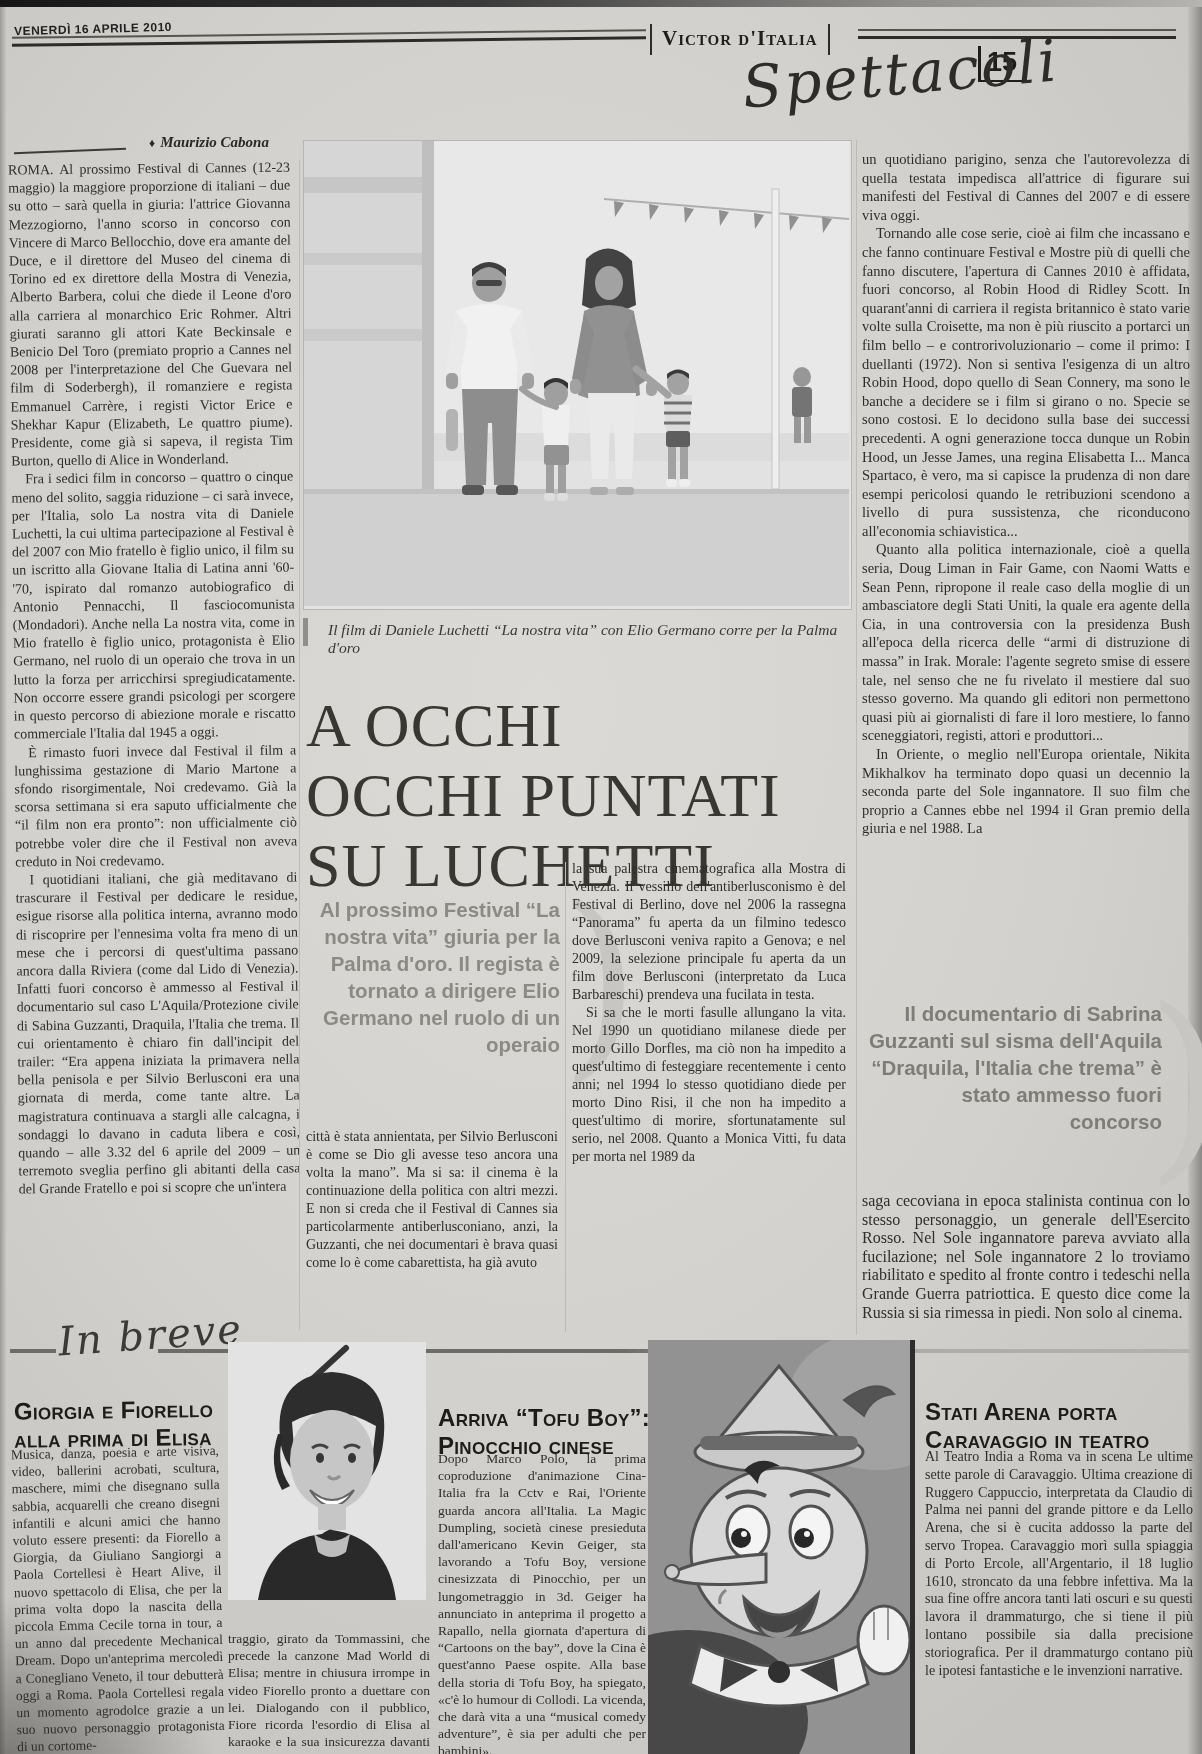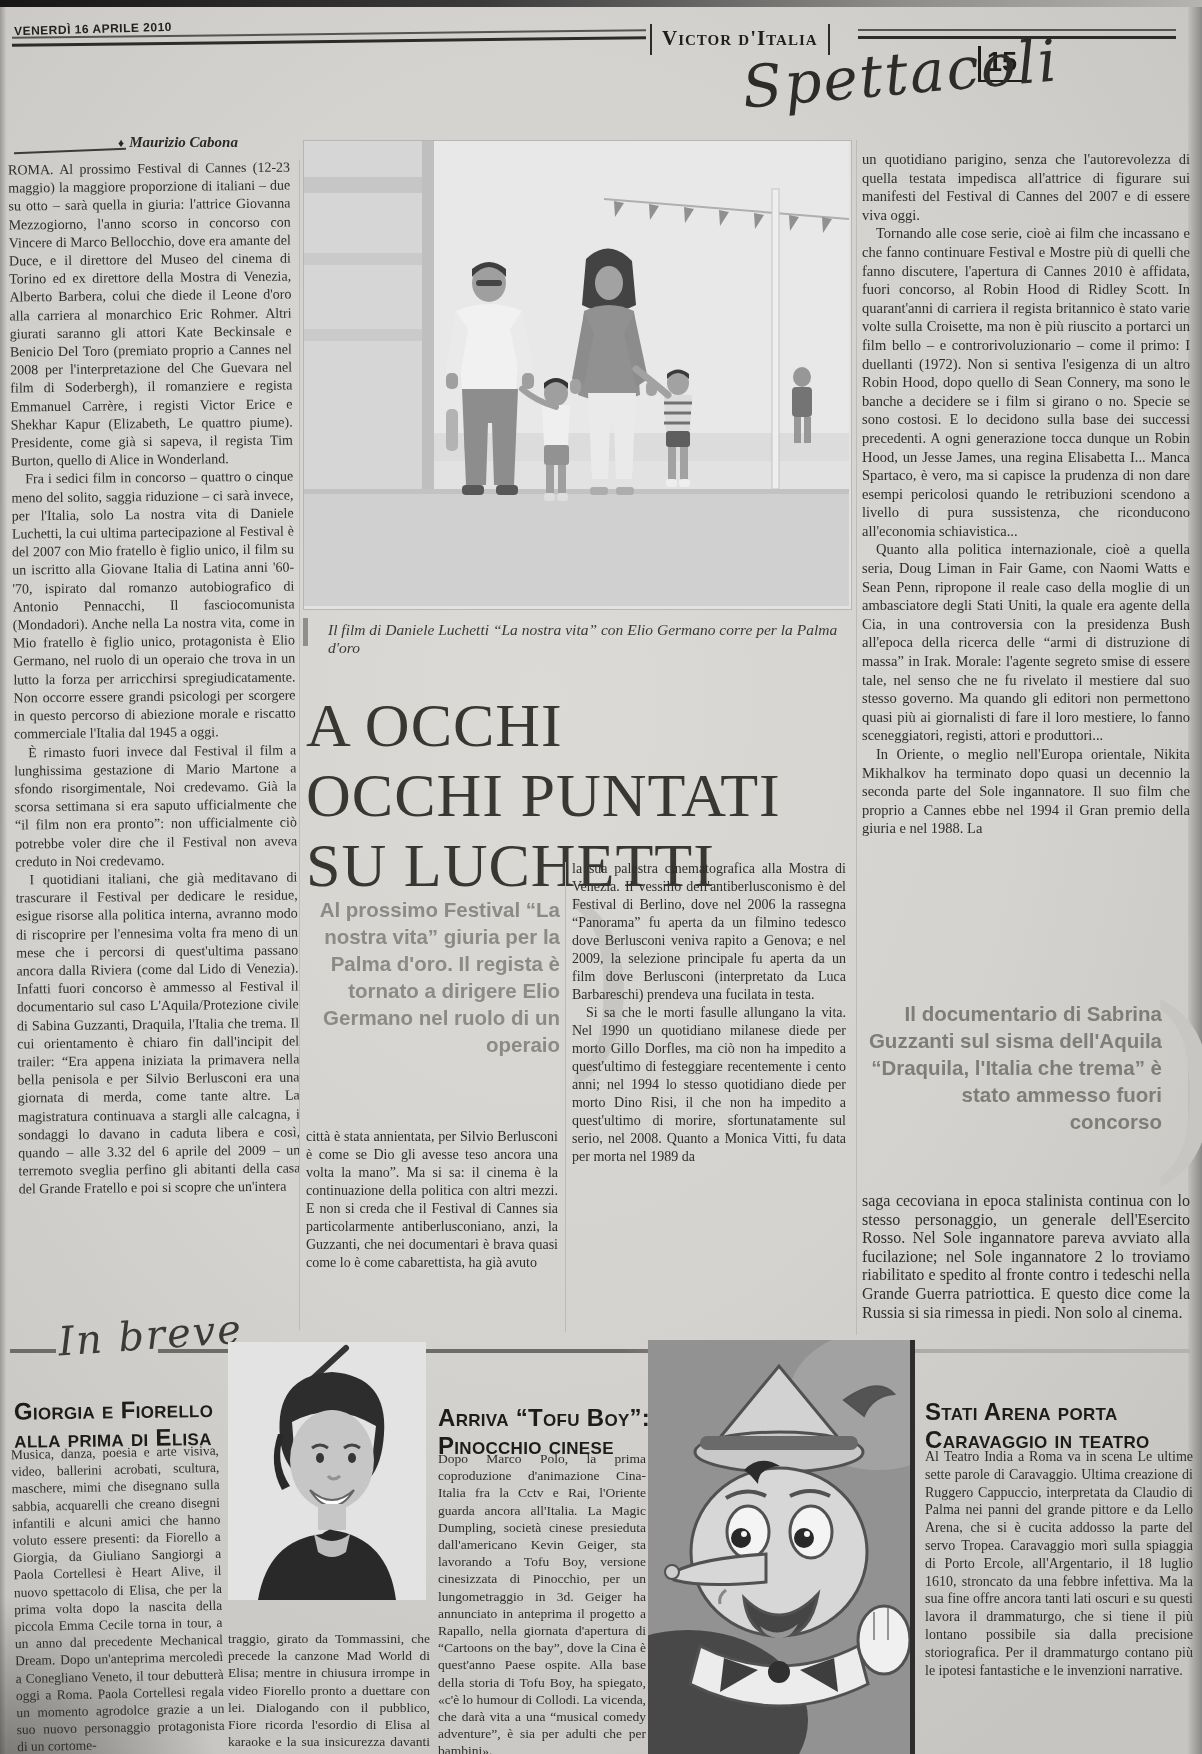--- a/index.html
+++ b/index.html
@@ -18,21 +18,21 @@
   .rule{position:absolute;background:#2c2c2a;}
   .rule-a1{left:12px;top:33px;width:634px;height:2px;transform:rotate(-.7deg);background:#55544f;}
   .rule-a2{left:12px;top:40px;width:634px;height:3px;transform:rotate(-.7deg);}
   .rule-b1{left:858px;top:29px;width:318px;height:2px;background:#55544f;}
   .rule-b2{left:858px;top:36px;width:318px;height:3px;}
   .masthead{position:absolute;left:650px;top:24px;font-size:21px;letter-spacing:1px;color:#1f1f1d;border-left:2px solid #2c2c2a;border-right:2px solid #2c2c2a;padding:2px 10px 4px 10px;font-variant:small-caps;font-weight:bold;}
   .pagenum{position:absolute;left:978px;top:46px;font-family:"Liberation Sans",sans-serif;font-weight:bold;font-size:27px;color:#1d1d1b;border-left:3px solid #1d1d1b;border-bottom:2px solid #1d1d1b;padding:1px 9px 2px 6px;}
   .section-script{position:absolute;left:742px;top:40px;font-family:"DejaVu Serif",serif;font-style:italic;font-size:58px;color:#2d2c2a;transform:rotate(-5deg);letter-spacing:2px;}
   
   .byline-rule{position:absolute;left:14px;top:150px;width:112px;height:2px;background:#3c3b38;transform:rotate(-2.2deg);}
-  .byline{position:absolute;left:118px;top:134px;width:182px;text-align:left;font-style:italic;font-weight:bold;font-size:15px;color:#2a2927;}
+  .byline{position:absolute;left:118px;top:134px;width:182px;text-align:center;font-style:italic;font-weight:bold;font-size:15px;color:#2a2927;}
   .diamond{font-style:normal;font-size:12px;margin-right:5px;}
   
   .col{position:absolute;overflow:hidden;text-align:justify;}
   .col p{margin:0;text-indent:14px;}
   .col p.noind{text-indent:0;}
   .col-left{left:14px;top:160px;width:282px;height:1158px;font-size:14px;line-height:18.2px;transform:rotate(-.6deg);}
   .col-mid1{left:306px;top:1128px;width:252px;height:206px;font-size:14px;line-height:18px;}
   .col-mid2{left:572px;top:860px;width:274px;height:474px;font-size:14px;line-height:18px;}
   .col-right{left:862px;top:150px;width:328px;height:842px;font-size:14.5px;line-height:18.6px;}
   .col-right-tail{left:862px;top:1192px;width:328px;height:146px;font-size:16px;line-height:18.6px;}

